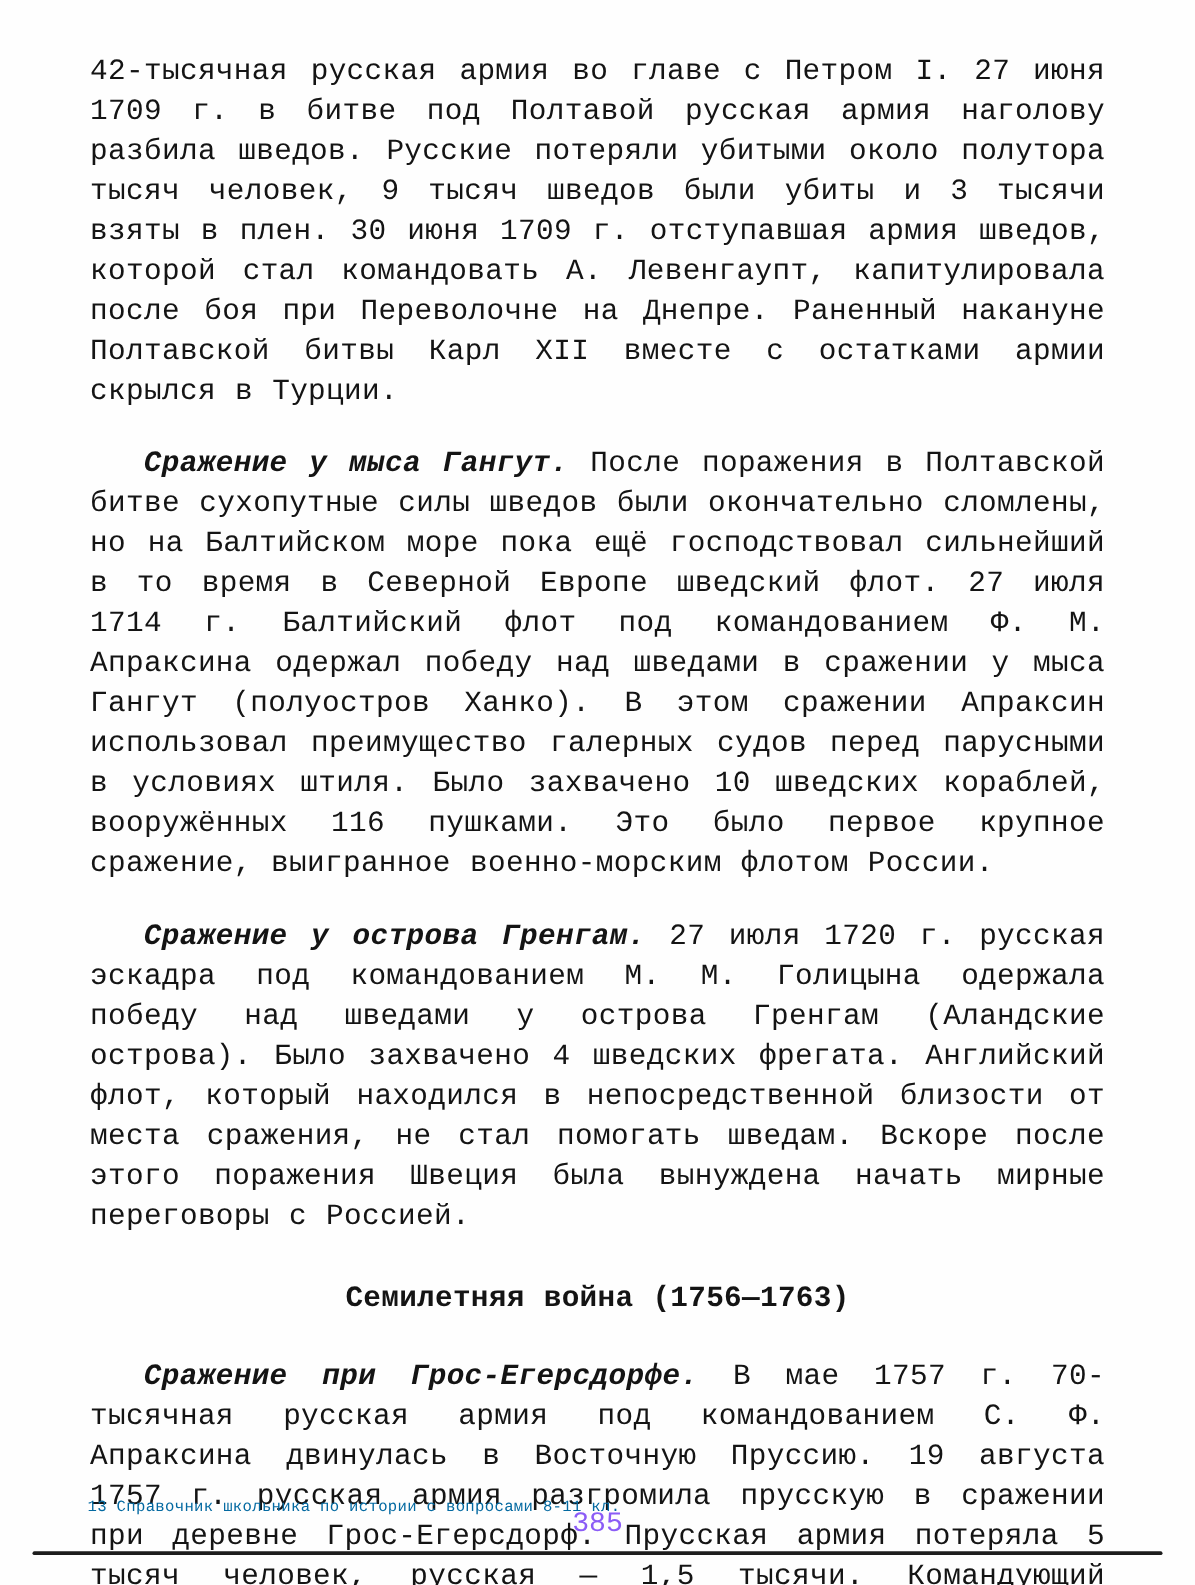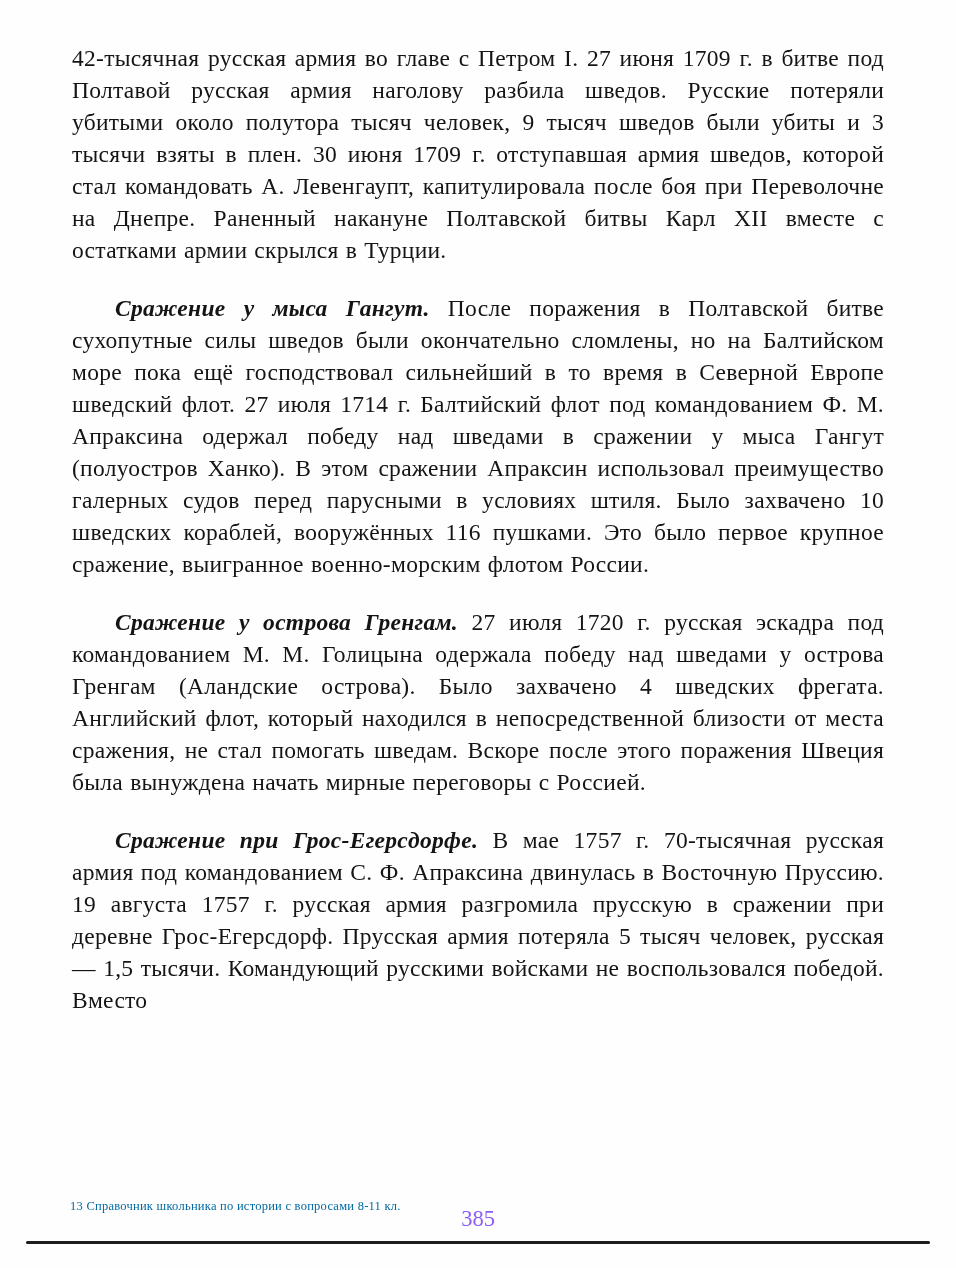--- a/index.html
+++ b/index.html
@@ -4,21 +4,21 @@
 <style>
   * { margin: 0; padding: 0; box-sizing: border-box; }
   html, body { background: #ffffff; }
   body { width: 956px; height: 1268px; overflow: hidden; }
 
   .page {
     position: relative;
     width: 956px;
     height: 1268px;
     background: #fefefe;
-    font-family: Liberation Serif, serif;
+    font-family: Liberation Mono, monospace;
     color: #141414;
     overflow: hidden;
   }
 
   .content {
     position: absolute;
     left: 72px;
     top: 42px;
     width: 812px;
     text-align: justify;
@@ -96,20 +96,21 @@
 <div class="page">
 
   <div class="content">
 
     <p class="para no-indent"><span>42-тысячная русская армия во главе с Петром I. 27 июня 1709 г. в битве под Полтавой русская армия наголову разбила шведов. Русские потеряли убитыми около полутора тысяч человек, 9 тысяч шведов были убиты и 3 тысячи взяты в плен. 30 июня 1709 г. отступавшая армия шведов, которой стал командовать А. Левенгаупт, капитулировала после боя при Переволочне на Днепре. Раненный накануне Полтавской битвы Карл XII вместе с остатками армии скрылся в Турции.</span></p>
 
     <p class="para"><span class="lead">Сражение у мыса Гангут.</span> <span>После поражения в Полтавской битве сухопутные силы шведов были окончательно сломлены, но на Балтийском море пока ещё господствовал сильнейший в то время в Северной Европе шведский флот. 27 июля 1714 г. Балтийский флот под командованием Ф. М. Апраксина одержал победу над шведами в сражении у мыса Гангут (полуостров Ханко). В этом сражении Апраксин использовал преимущество галерных судов перед парусными в условиях штиля. Было захвачено 10 шведских кораблей, вооружённых 116 пушками. Это было первое крупное сражение, выигранное военно-морским флотом России.</span></p>
 
     <p class="para"><span class="lead">Сражение у острова Гренгам.</span> <span>27 июля 1720 г. русская эскадра под командованием М. М. Голицына одержала победу над шведами у острова Гренгам (Аландские острова). Было захвачено 4 шведских фрегата. Английский флот, который находился в непосредственной близости от места сражения, не стал помогать шведам. Вскоре после этого поражения Швеция была вынуждена начать мирные переговоры с Россией.</span></p>
 
+    <h2 class="heading">Семилетняя война (1756—1763)</h2>
 
     <p class="para"><span class="lead">Сражение при Грос-Егерсдорфе.</span> <span>В мае 1757 г. 70-тысячная русская армия под командованием С. Ф. Апраксина двинулась в Восточную Пруссию. 19 августа 1757 г. русская армия разгромила прусскую в сражении при деревне Грос-Егерсдорф. Прусская армия потеряла 5 тысяч человек, русская — 1,5 тысячи. Командующий русскими войсками не воспользовался победой. Вместо</span></p>
 
   </div>
 
   <div class="footer">
     <span class="pagenum">385</span>
     <span class="imprint">13 Справочник школьника по истории с вопросами 8-11 кл.</span>
   </div>
 

